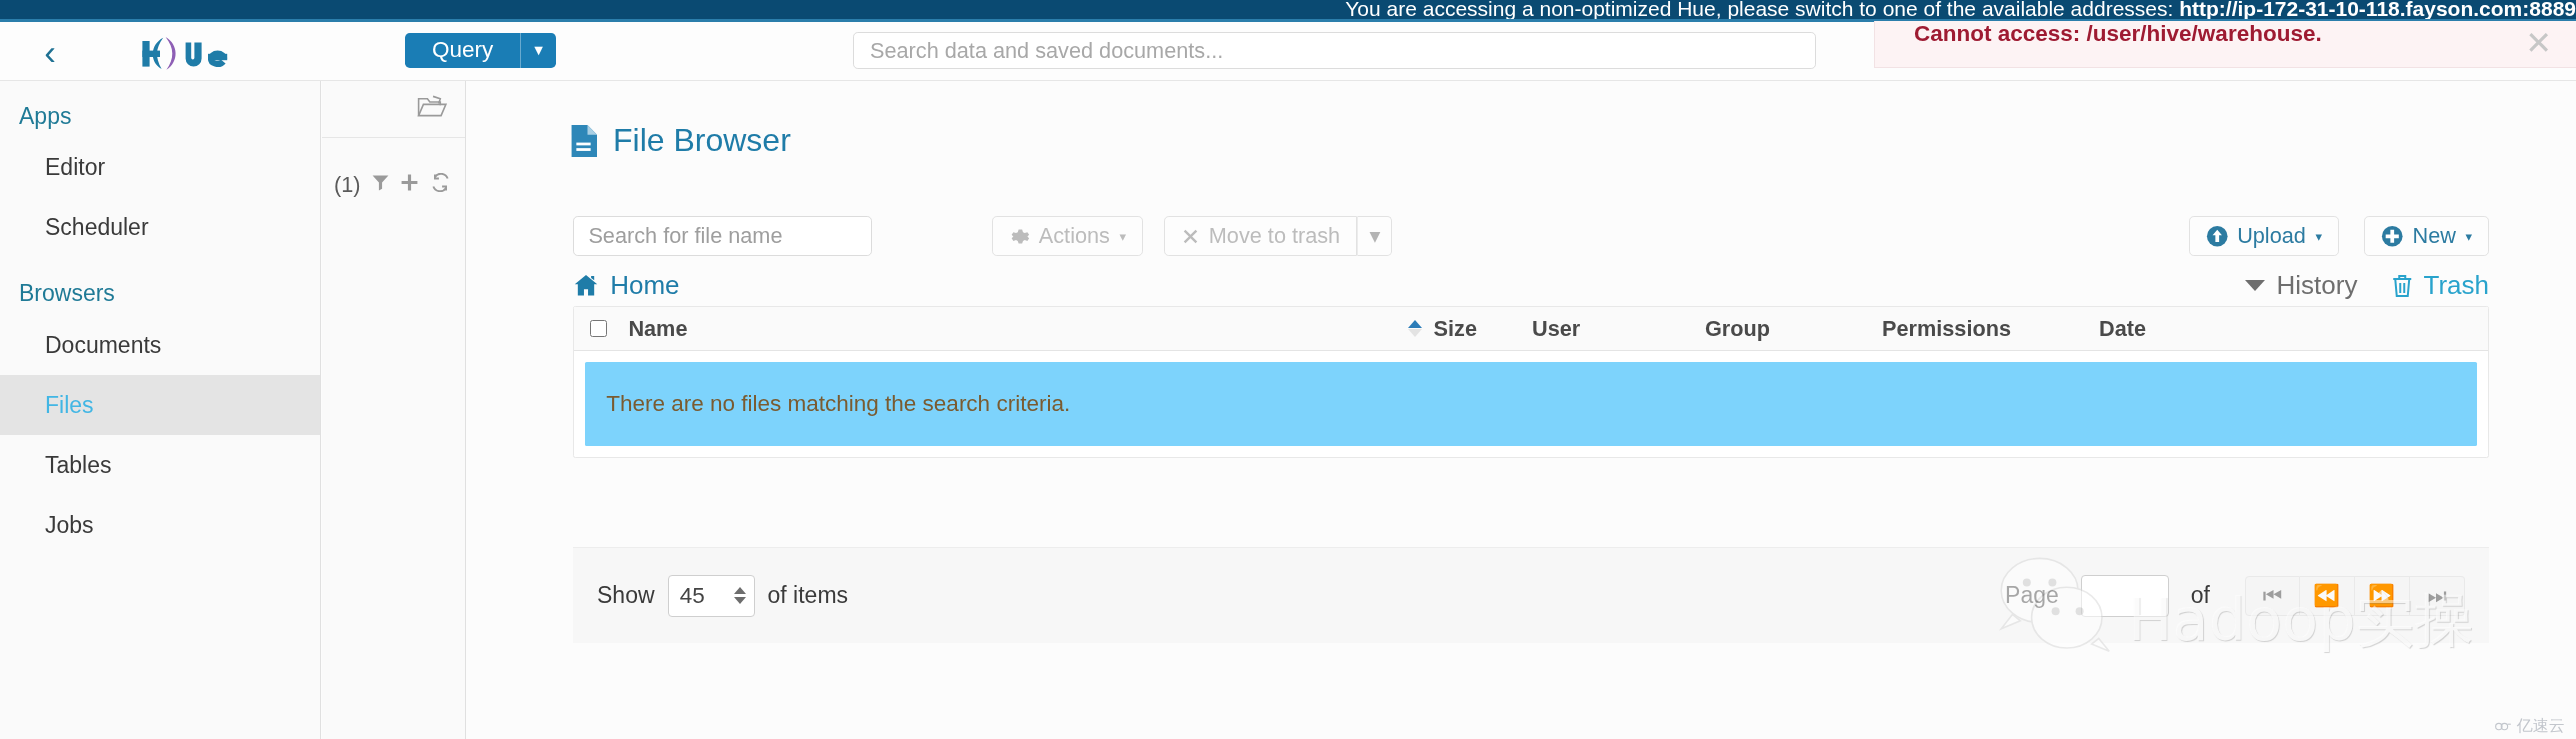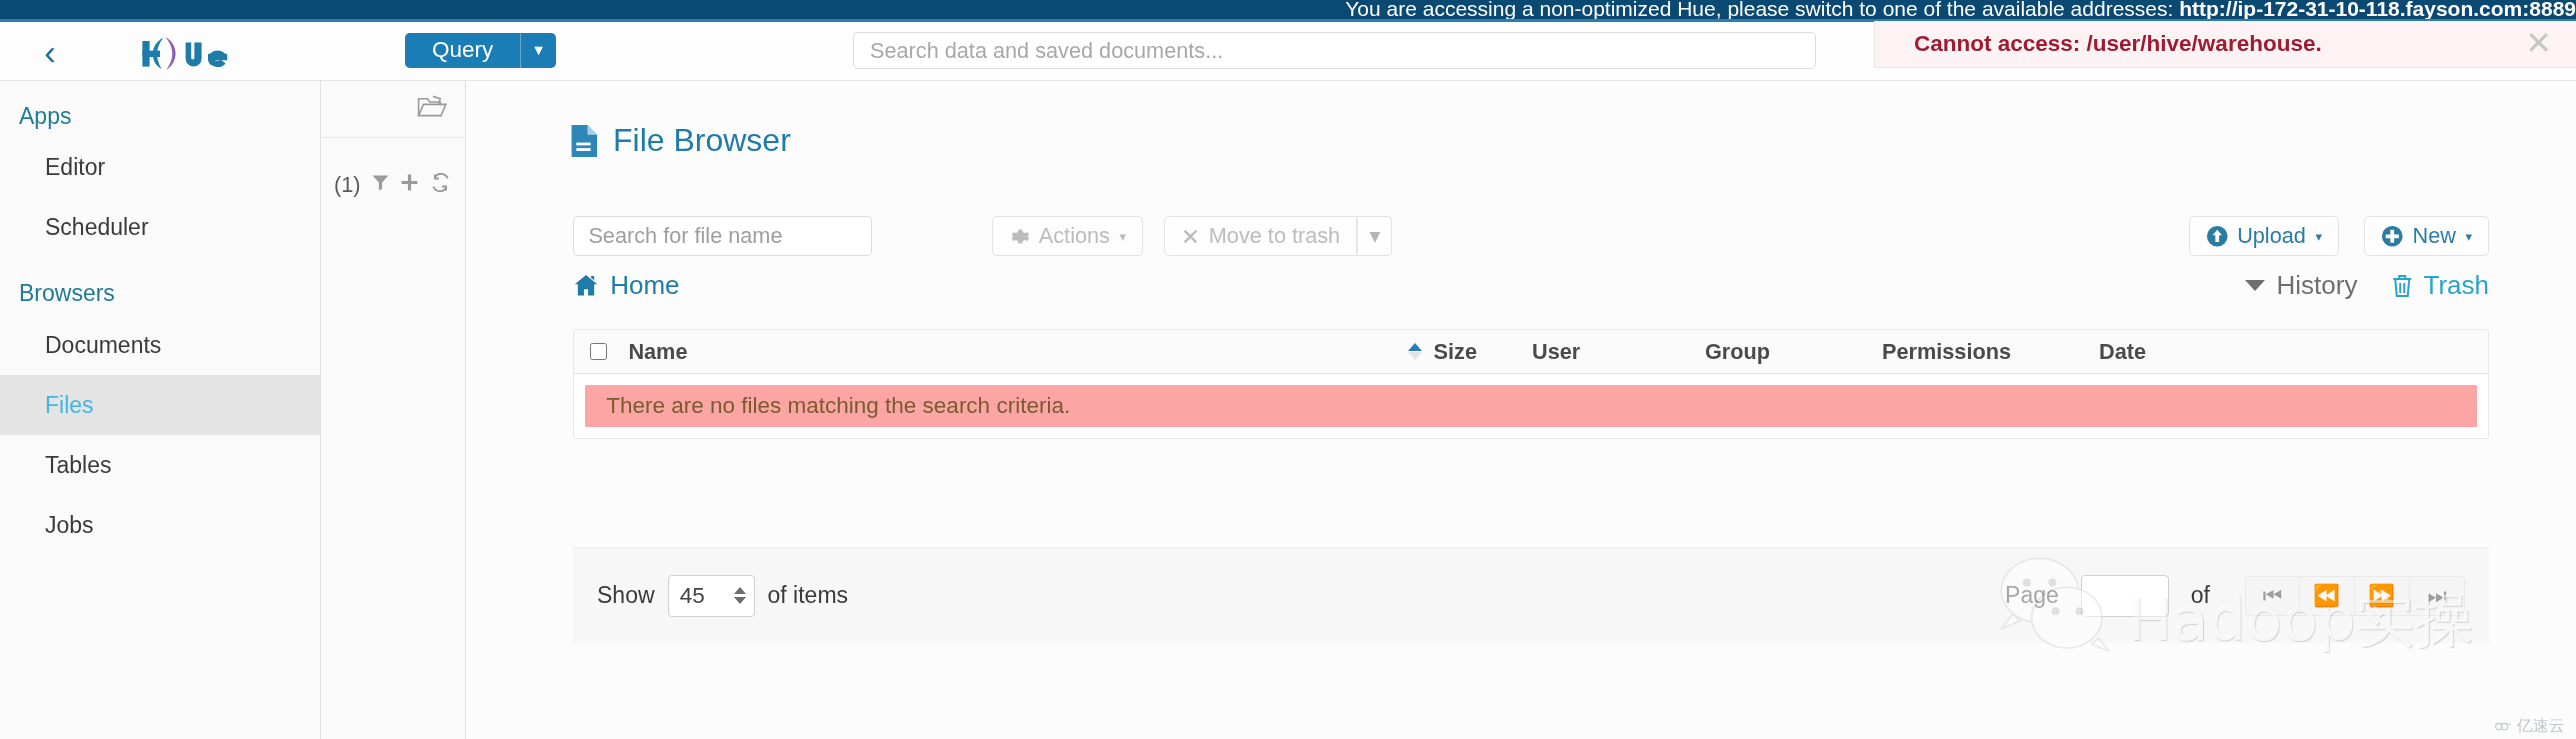--- a/index.html
+++ b/index.html
@@ -82,21 +82,21 @@
   }
   .global-search::placeholder{ color:#a8a8a8; }
 
   
   .alert-error{
     position:absolute; top:21px; right:0;
     width:702px; height:47px;
     background:#fdf3f4;
     border-left:0.8px solid #f2e2e4;
     border-bottom:0.8px solid #f2e2e4;
-    display:flex; align-items:center;
+    display:flex; align-items:flex-start;
     z-index:6;
   }
   .alert-error .msg{
     color:#9e1b32; font-weight:bold; font-size:22.5px;
     margin-left:39px; white-space:nowrap;
   }
   .alert-error .close-x{
     position:absolute; right:24px; top:6.4px;
     color:#c7c7c7; font-size:32px; line-height:32px;
     cursor:pointer; font-weight:300;
@@ -203,21 +203,21 @@
     border-top:11.2px solid #6e6e6e;
   }
   .trash-link{
     display:inline-flex; align-items:center;
     color:#29a3cc; font-size:26px; cursor:pointer;
   }
   .trash-link .ti{ margin-right:9.6px; display:inline-flex; }
 
   
   .table-wrap{
-    position:absolute; top:249px; left:106px; right:87px;
+    position:absolute; top:226px; left:106px; right:87px;
     border:0.8px solid #e8e8e8; border-radius:2.4px;
     background:#fff;
   }
   .thead{
     display:flex; align-items:center;
     height:44px; background:#fafafa;
     border-bottom:0.8px solid #e4e4e4;
     font-size:21.7px; color:#4a4a4a; font-weight:bold;
   }
   .th-check{ width:48px; display:flex; justify-content:center; }
@@ -235,22 +235,22 @@
   .sort-ind .dn{
     width:0;height:0;border-left:7.2px solid transparent;border-right:7.2px solid transparent;
     border-top:8.8px solid #e3e3e3;
   }
   .th-user{ width:173px; }
   .th-group{ width:177px; }
   .th-perm{ width:217px; }
   .th-date{ width:160px; }
 
   .empty-row{
-    margin:11.2px; padding:8px 21px;
-    background:#fca5a5; color:#7a5b30; font-size:22.5px;
+    margin:11.2px; padding:29px 21px;
+    background:#7dd3fc; color:#7a5b30; font-size:22.5px;
     border-radius:1.6px;
   }
 
   
   .pager{
     position:absolute; top:467px; left:106px; right:87px; height:96px;
     background:#f7f7f7;
     border-top:0.8px solid #ededed;
     display:flex; align-items:center;
   }

